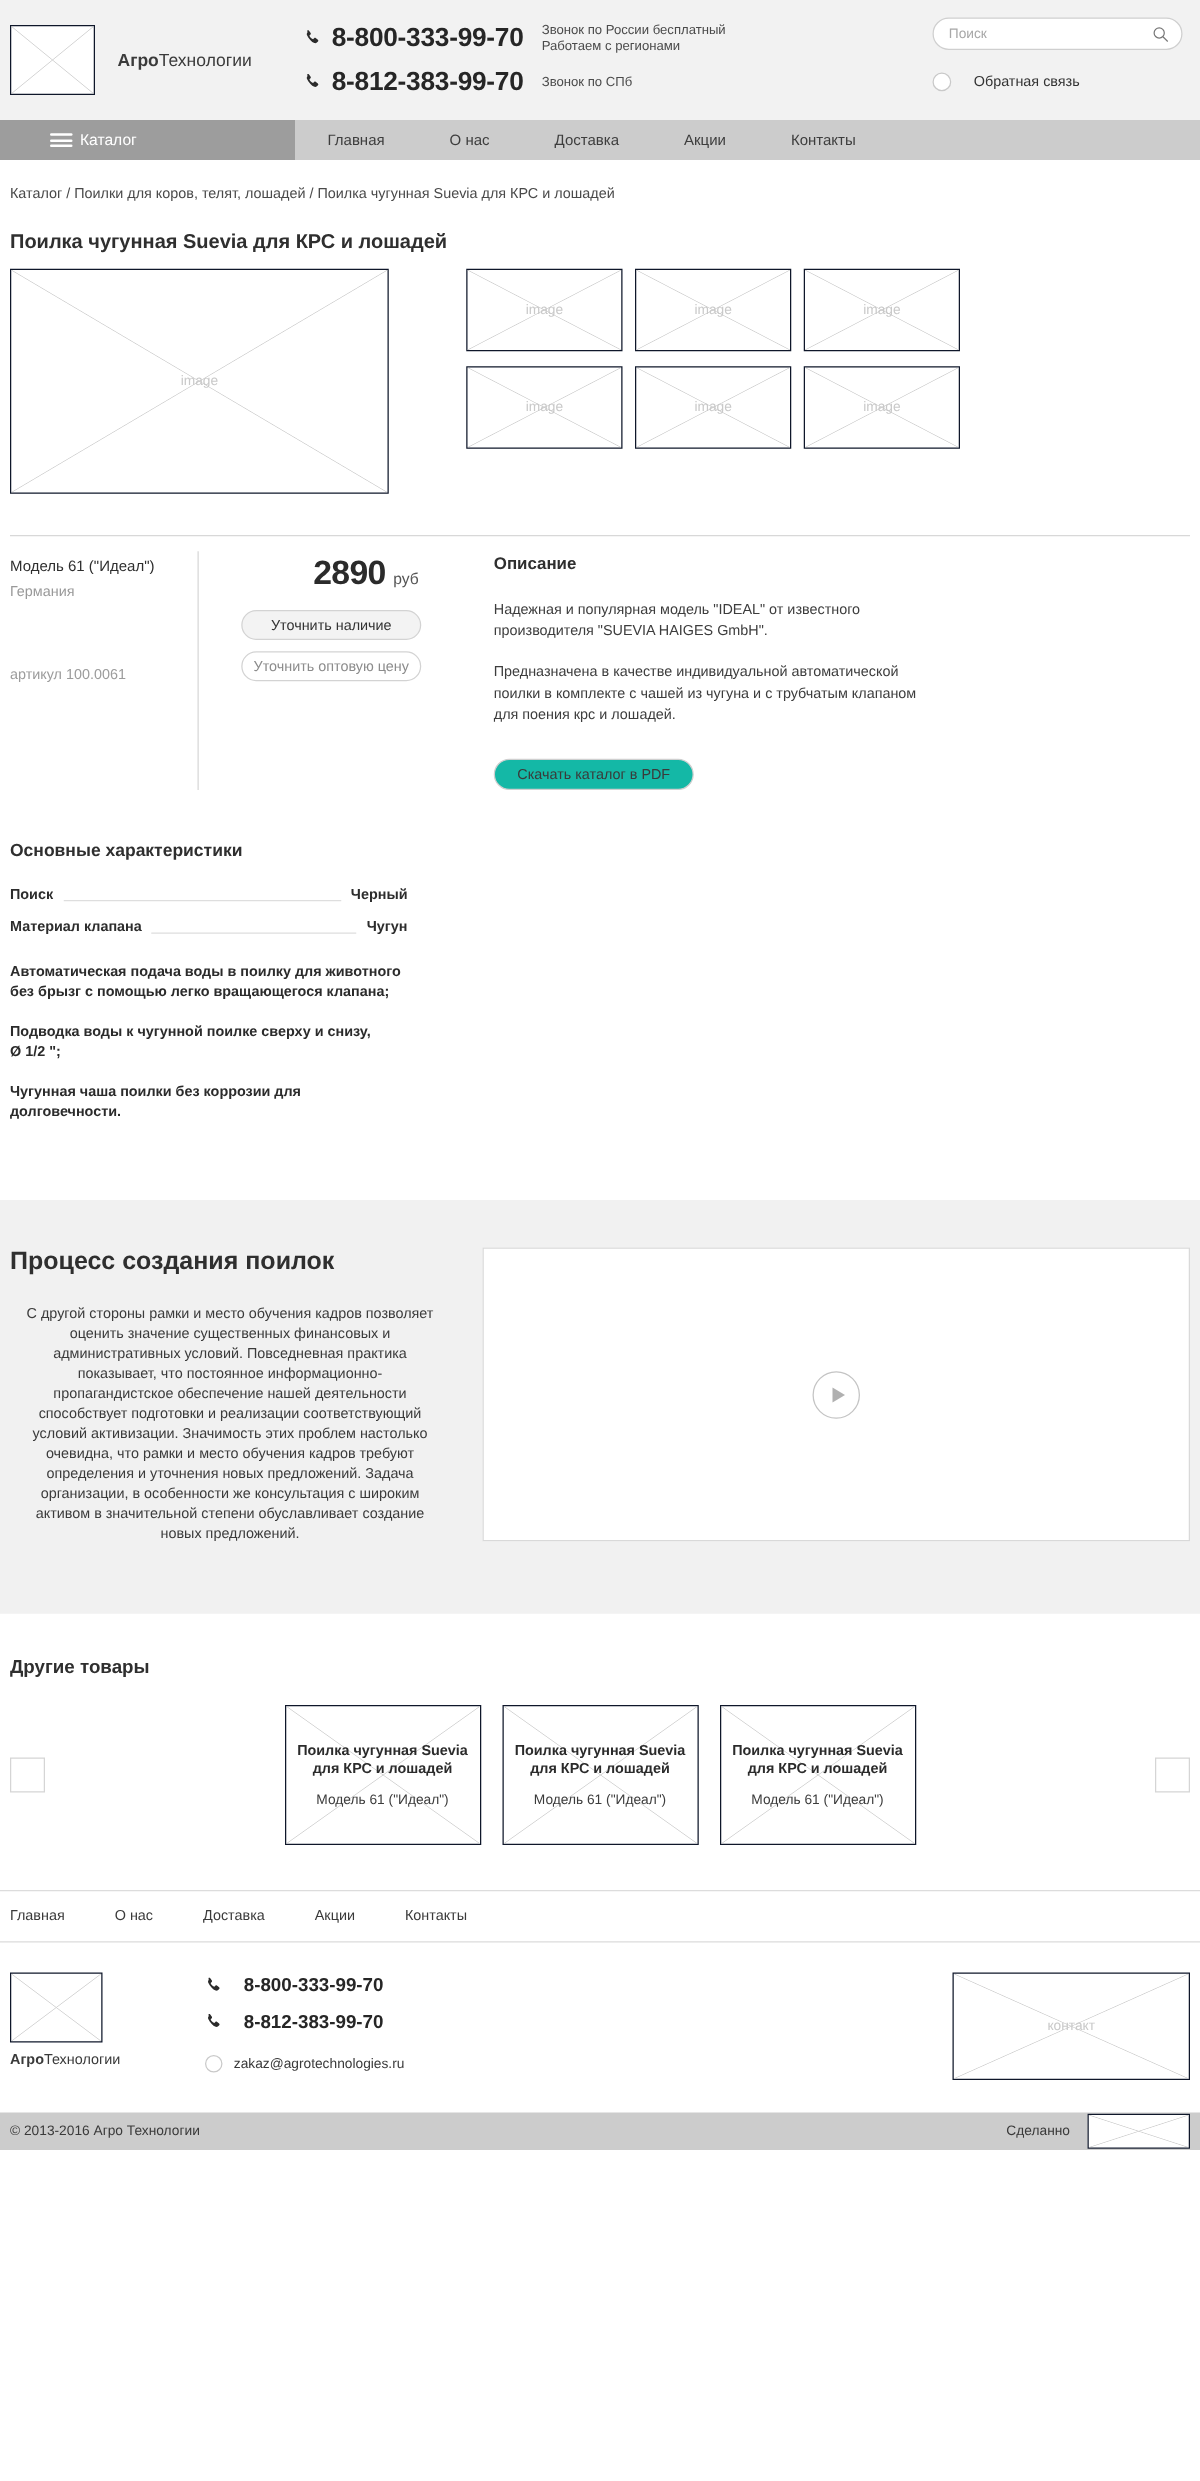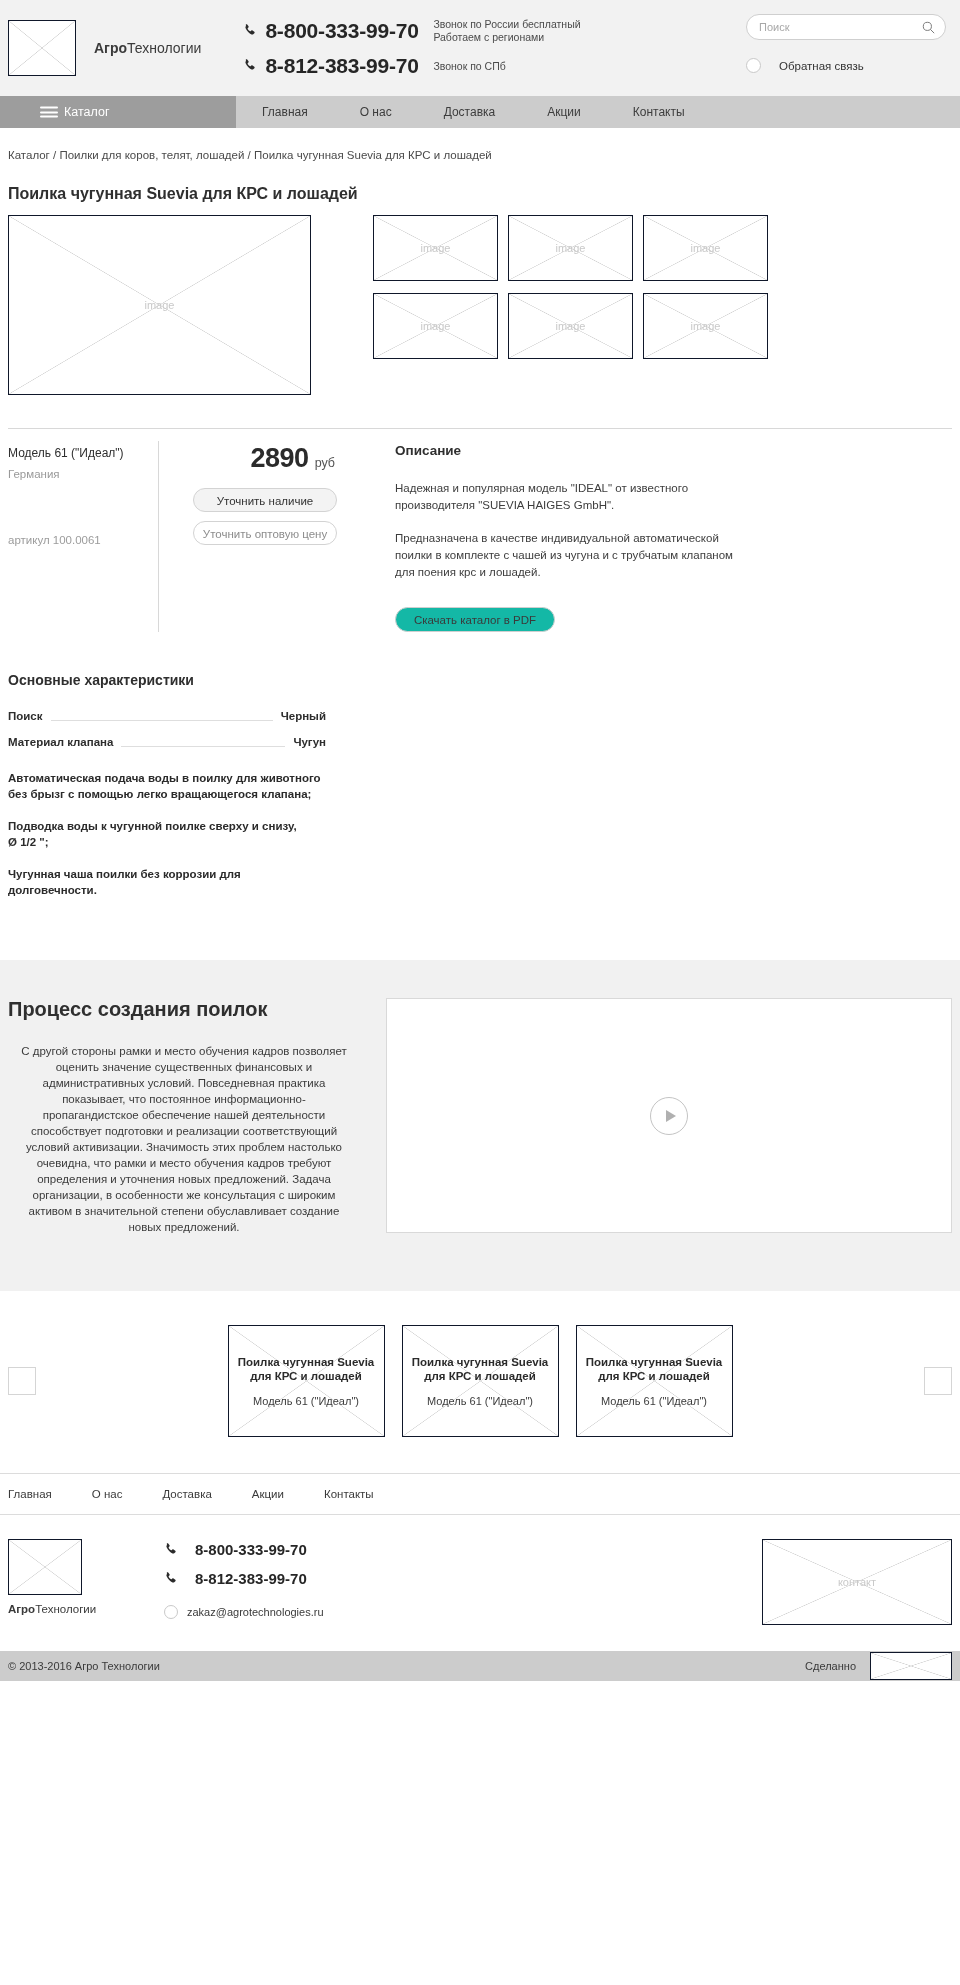--- a/index.html
+++ b/index.html
@@ -645,20 +645,21 @@
       <p class="process-p">С другой стороны рамки и место обучения кадров позволяет оценить значение существенных финансовых и административных условий. Повседневная практика показывает, что постоянное информационно-пропагандистское обеспечение нашей деятельности способствует подготовки и реализации соответствующий условий активизации. Значимость этих проблем настолько очевидна, что рамки и место обучения кадров требуют определения и уточнения новых предложений. Задача организации, в особенности же консультация с широким активом в значительной степени обуславливает создание новых предложений.</p>
     </div>
     <div class="video-box">
       <span class="play">
           <i></i>
         </span>
     </div>
   </div>
 
   <div class="others">
+    <h2 class="others-h">Другие товары</h2>
     <div class="carousel">
       <div class="arrow-box"></div>
       <div class="cards">
         <div class="ph card">
           <div class="card-title">Поилка чугунная Suevia для КРС и лошадей</div>
           <div class="card-sub">Модель 61 ("Идеал")</div>
         </div>
         <div class="ph card">
           <div class="card-title">Поилка чугунная Suevia для КРС и лошадей</div>
           <div class="card-sub">Модель 61 ("Идеал")</div>

